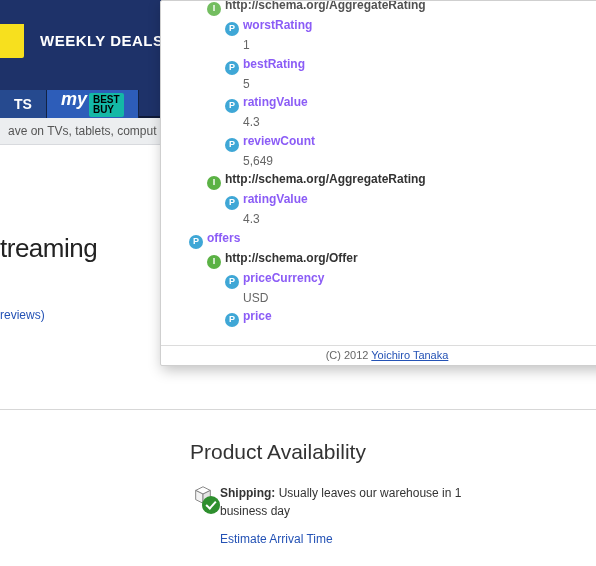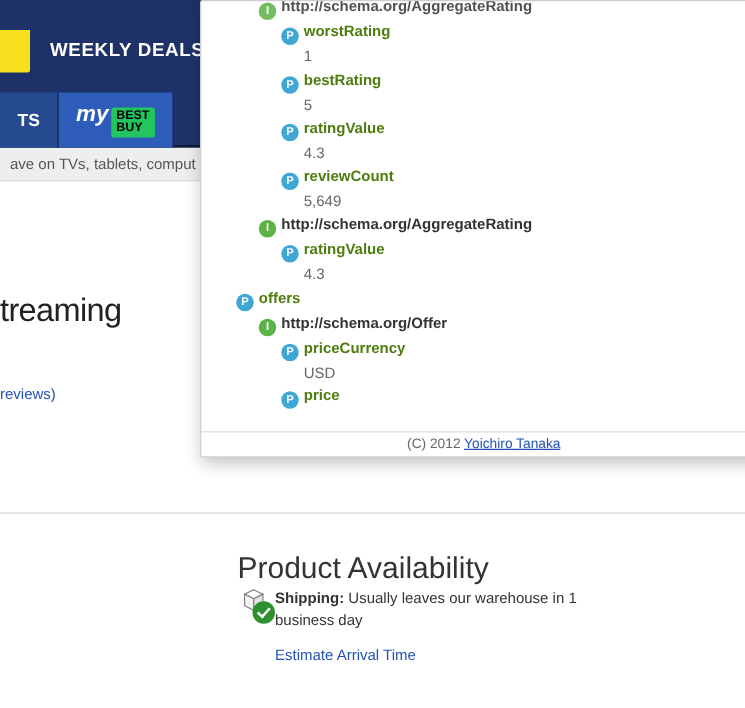--- a/index.html
+++ b/index.html
@@ -17,32 +17,32 @@
   .yellow-stub {
     position: absolute; left: 0; top: 24px; width: 24px; height: 34px;
     background: #f7e01e; border-bottom-right-radius: 2px;
   }
   .weekly {
     position: absolute; left: 40px; top: 32px;
     color: #fff; font-weight: bold; font-size: 15px; letter-spacing: 0.5px;
   }
   .tab-row { position: absolute; left: 0; top: 78px; height: 40px; display: flex; align-items: flex-end; }
   .tab {
-    height: 44px; display: flex; align-items: center; padding: 0 14px;
+    height: 28px; display: flex; align-items: center; padding: 0 14px;
     color: #fff; font-weight: bold; font-size: 14px;
     background: #264a8f; border-right: 1px solid #122344;
   }
   .tab.active { background: #2d5db9; }
   .mybb {
     display: inline-flex; align-items: baseline;
     font-style: italic; font-weight: bold;
   }
   .mybb .my { color: #fff; font-size: 18px; }
   .mybb .badge {
-    background: #22c55e; color: #000; font-size: 10px;
+    background: #14b8a6; color: #000; font-size: 10px;
     padding: 2px 4px; border-radius: 2px; margin-left: 2px;
     font-style: normal; font-weight: bold;
     position: relative; top: -2px;
   }
   .subbar {
     background: #eceef0; color: #555; font-size: 12px; padding: 6px 8px;
     border-bottom: 1px solid #d8dade;
   }
   .left-col { padding: 24px 0 0 0; width: 142px; }
   .streaming {
@@ -53,21 +53,21 @@
     color: #2452b5; font-size: 12px; margin-top: 44px; display: inline-block;
   }
   .divider-long {
     margin-top: 86px; border-top: 1px solid #d7d7d7;
   }
   .prod-avail {
     margin: 30px 0 0 190px; width: 300px;
     font-family: Arial, sans-serif;
   }
   .prod-avail h2 {
-    font-size: 24px; font-weight: normal; color: #333; margin-bottom: 0;
+    font-size: 21px; font-weight: normal; color: #333; margin-bottom: 20px;
   }
   .ship-row { display: flex; }
   .ship-icon { position: relative; width: 30px; height: 30px; flex: none; }
   .box3d {
     position: absolute; left: 2px; top: 0; width: 22px; height: 22px;
   }
   .check-badge {
     position: absolute; left: 12px; top: 12px; width: 18px; height: 18px;
     background: #2e8f2e; border-radius: 50%;
     display: flex; align-items: center; justify-content: center;
@@ -96,21 +96,21 @@
   }
   .tree .row { white-space: nowrap; }
   .ico {
     display: inline-flex; width: 14px; height: 14px; border-radius: 50%;
     color: #fff; font-size: 9px; font-weight: bold;
     align-items: center; justify-content: center; margin-right: 4px;
     vertical-align: -2px;
   }
   .ico.I { background: #5bb245; }
   .ico.P { background: #3fa7d6; }
-  .k { color: #4d7c0f; font-weight: bold; }
+  .k { color: #8b5cf6; font-weight: bold; }
   .iurl { color: #333; font-weight: bold; }
   .v { color: #666; }
   .footer {
     border-top: 1px solid #dcdcdc; text-align: center;
     font-size: 11px; color: #666; padding: 3px 4px 4px;
   }
   .footer a { color: #2452b5; }
   
   .lv1 { padding-left: 18px; }
   .lv2 { padding-left: 36px; }

